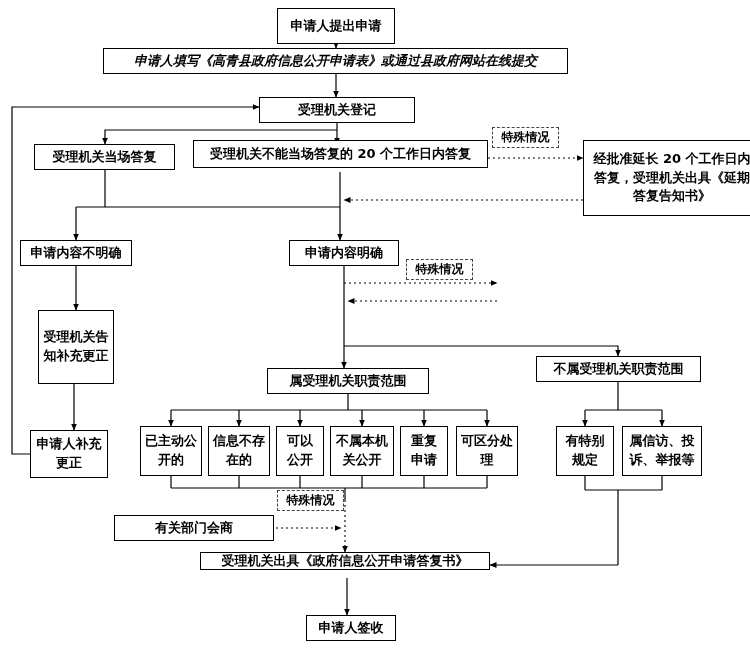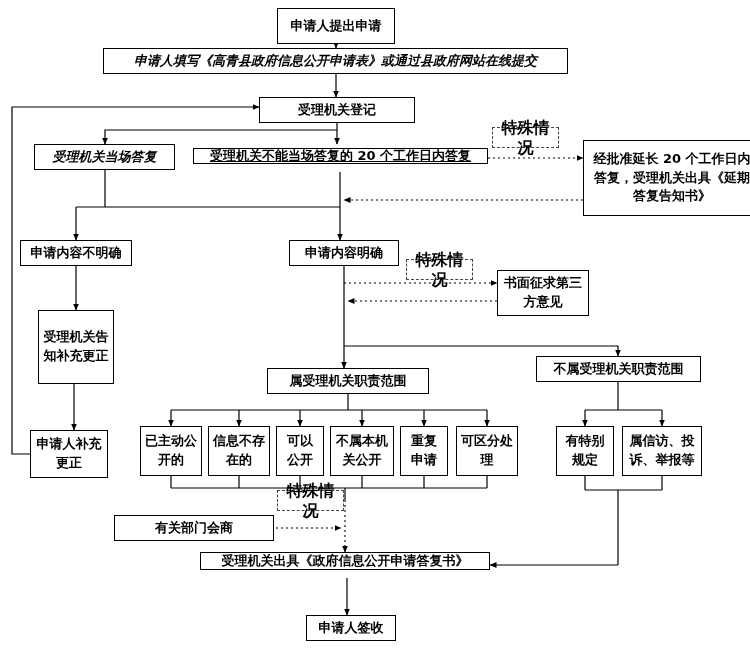--- a/index.html
+++ b/index.html
@@ -20,21 +20,21 @@
     background:#ffffff;
     border:1.5px solid #000;
     display:flex;align-items:center;justify-content:center;
     text-align:center;
     font-size:13px;font-weight:bold;color:#000;
     line-height:1.45;
     padding:2px 4px;
   }
   .node.small{
     border:1px dashed #444;
-    font-size:16px;
+    font-size:12px;
     line-height:1.2;
     padding:1px 2px;
   }
 </style>
 </head>
 <body>
 
 <div class="canvas">
 
   <svg class="wires" width="750" height="649" viewBox="0 0 750 649">
@@ -91,35 +91,34 @@
     <path class="d" d="M256,528 L341,528" marker-end="url(#arr)"></path>
     <path class="d" d="M345,500 L345,552" marker-end="url(#arr)"></path>
   </svg>
 
   <div class="node" style="left:277px;top:8px;width:118px;height:36px;">申请人提出申请</div>
 
   <div class="node" style="left:103px;top:48px;width:465px;height:26px;font-style:italic;">申请人填写《高青县政府信息公开申请表》或通过县政府网站在线提交</div>
 
   <div class="node" style="left:259px;top:97px;width:156px;height:26px;">受理机关登记</div>
 
-  <div class="node" style="left:34px;top:144px;width:141px;height:26px;font-style:italic;">受理机关当场答复</div>
+  <div class="node" style="left:34px;top:144px;width:141px;height:26px;">受理机关当场答复</div>
 
-  <div class="node" style="left:193px;top:148px;width:295px;height:16px;text-decoration:underline;">受理机关不能当场答复的 20 个工作日内答复</div>
+  <div class="node" style="left:193px;top:140px;width:295px;height:28px;">受理机关不能当场答复的 20 个工作日内答复</div>
 
   <div class="node small" style="left:492px;top:127px;width:67px;height:21px;">特殊情况</div>
 
   <div class="node" style="left:583px;top:140px;width:178px;height:76px;">经批准延长 20 个工作日内答复，受理机关出具《延期答复告知书》</div>
 
   <div class="node" style="left:20px;top:240px;width:112px;height:26px;">申请内容不明确</div>
 
   <div class="node" style="left:289px;top:240px;width:110px;height:26px;">申请内容明确</div>
 
   <div class="node small" style="left:406px;top:259px;width:67px;height:21px;">特殊情况</div>
 
-  <div class="node" style="left:497px;top:270px;width:92px;height:46px;">书面征求第三方意见</div>
 
   <div class="node" style="left:38px;top:310px;width:76px;height:74px;">受理机关告知补充更正</div>
 
   <div class="node" style="left:536px;top:356px;width:165px;height:26px;">不属受理机关职责范围</div>
 
   <div class="node" style="left:267px;top:368px;width:162px;height:26px;">属受理机关职责范围</div>
 
   <div class="node" style="left:30px;top:430px;width:78px;height:48px;">申请人补充更正</div>
 
   <div class="node" style="left:140px;top:426px;width:62px;height:50px;">已主动公开的</div>

